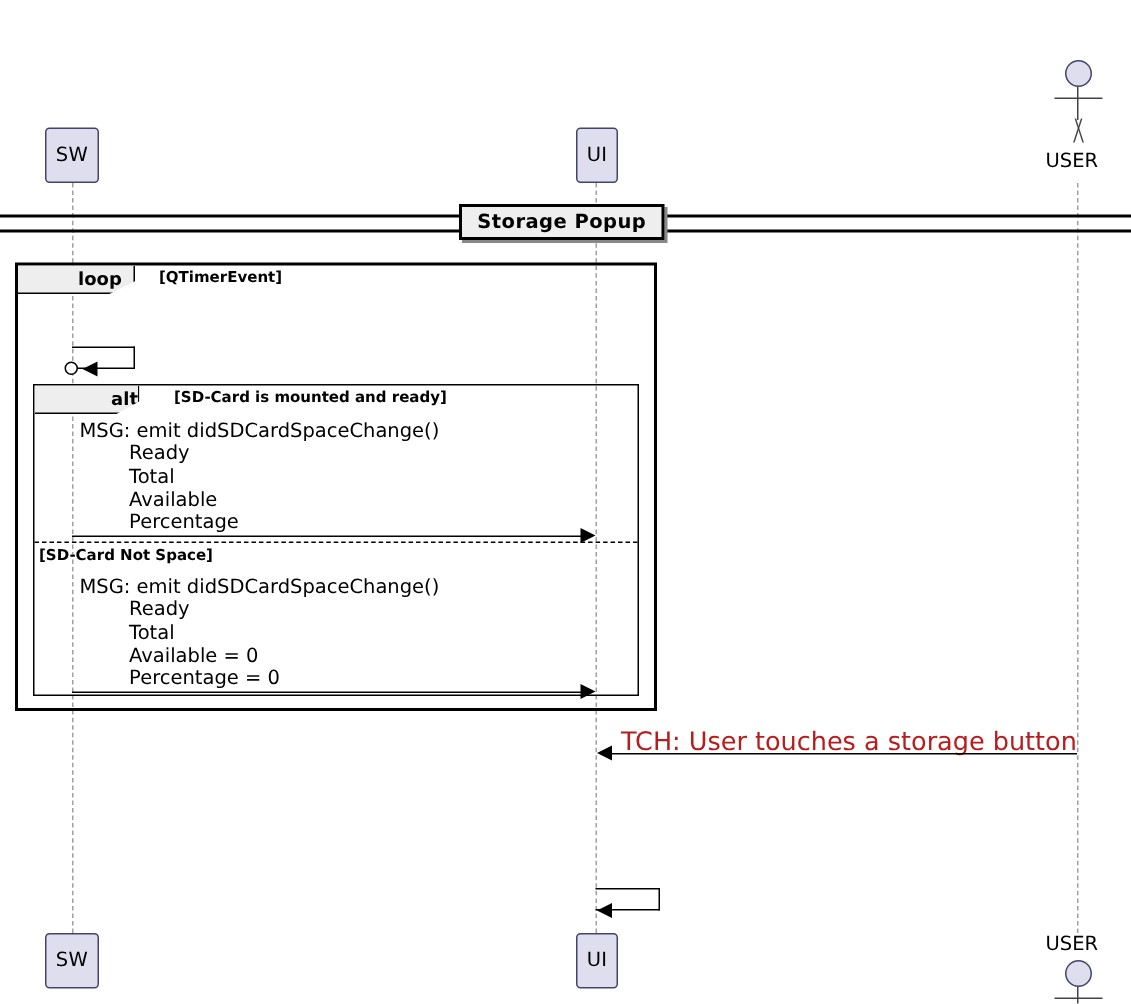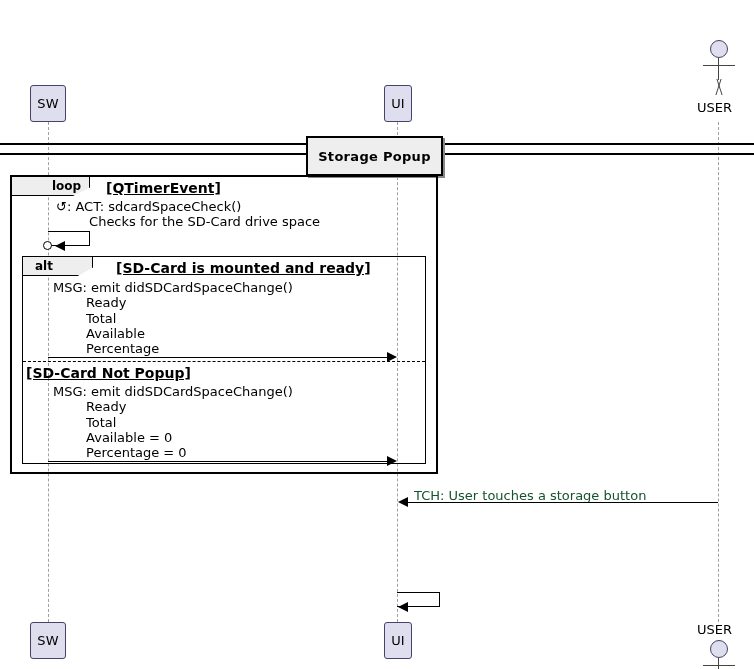--- a/index.html
+++ b/index.html
@@ -85,21 +85,21 @@
     position:absolute;box-sizing:border-box;
     background:#EEEEEE;
     border-right:1px solid #000;
     border-bottom:1px solid #000;
     font-size:12px;font-weight:bold;
     display:flex;align-items:center;
     padding-left:12px;
     clip-path:polygon(0 0, 100% 0, 100% 55%, 78% 100%, 0 100%);
   }
   .frag-label{
-    position:absolute;font-size:14px;font-weight:bold;white-space:nowrap;text-decoration:underline;
+    position:absolute;font-size:10px;font-weight:bold;white-space:nowrap;
   }
   .frag-divider{
     position:absolute;height:0;border-top:1px dashed #000;
   }
 
   
   .msg-line{
     position:absolute;height:0;border-top:1px solid #000;
   }
   .arrow-right{
@@ -120,22 +120,22 @@
     border-right:1px solid #000;
     border-bottom:1px solid #000;
   }
   .dot-circle{
     position:absolute;width:9px;height:9px;border-radius:50%;
     border:1.5px solid #000;box-sizing:border-box;background:#fff;
   }
 
   
   .txt{
-    position:absolute;font-size:13px;white-space:pre;line-height:15px;
-    color:#14532d;
+    position:absolute;font-size:17px;white-space:pre;line-height:15px;
+    color:#b91c1c;
   }
   .txt-block{
     position:absolute;font-size:13px;white-space:pre;line-height:15.3px;
     color:#000;
   }
 </style>
 </head>
 <body>
 
 <div class="canvas">
@@ -156,53 +156,51 @@
     <div class="head"></div>
     <div class="body"></div>
     <div class="arms"></div>
     <div class="legL"></div>
     <div class="legR"></div>
   </div>
   <div class="actor-label" style="left:697px;top:64px;">USER</div>
 
   <div class="divider-rule" style="top:107px;"></div>
   <div class="divider-rule" style="top:117px;"></div>
-  <div class="divider-box" style="left:306px;top:100px;width:137px;height:40px;text-align:right;">
+  <div class="divider-box" style="left:306px;top:100px;width:137px;height:24px;text-align:right;">
     <span>Storage Popup</span>
   </div>
 
   <div class="frag" style="left:10px;top:139px;width:428px;height:299px;"></div>
   <div class="frag-tab" style="left:12px;top:141px;width:78px;height:19px;padding-left:40px;">
     <span>loop</span>
   </div>
   <div class="frag-label" style="left:106px;top:144px;">[QTimerEvent]</div>
 
-  <div class="txt-block" style="left:56px;top:163px;">↺: ACT: sdcardSpaceCheck()
-        Checks for the SD-Card drive space</div>
 
   <div class="self-box" style="left:48px;top:195px;width:42px;height:15px;"></div>
   <div class="arrow-left" style="left:55px;top:205px;"></div>
   <div class="dot-circle" style="left:43px;top:205px;"></div>
 
   <div class="frag-inner" style="left:22px;top:220px;width:404px;height:208px;"></div>
-  <div class="frag-tab" style="left:23px;top:221px;width:70px;height:19px;">
+  <div class="frag-tab" style="left:23px;top:221px;width:70px;height:19px;justify-content:flex-end;">
     <span>alt</span>
   </div>
   <div class="frag-label" style="left:116px;top:224px;">[SD-Card is mounted and ready]</div>
 
   <div class="txt-block" style="left:53px;top:244px;">MSG: emit didSDCardSpaceChange()
         Ready
         Total
         Available
         Percentage</div>
   <div class="msg-line" style="left:48px;top:321px;width:341px;"></div>
   <div class="arrow-right" style="left:387px;top:316px;"></div>
 
   <div class="frag-divider" style="left:23px;top:325px;width:402px;"></div>
-  <div class="frag-label" style="left:26px;top:329px;">[SD-Card Not Popup]</div>
+  <div class="frag-label" style="left:26px;top:329px;">[SD-Card Not Space]</div>
 
   <div class="txt-block" style="left:53px;top:348px;">MSG: emit didSDCardSpaceChange()
         Ready
         Total
         Available = 0
         Percentage = 0</div>
   <div class="msg-line" style="left:48px;top:425px;width:341px;"></div>
   <div class="arrow-right" style="left:387px;top:420px;"></div>
 
   <div class="txt" style="left:414px;top:452px;">TCH: User touches a storage button</div>

